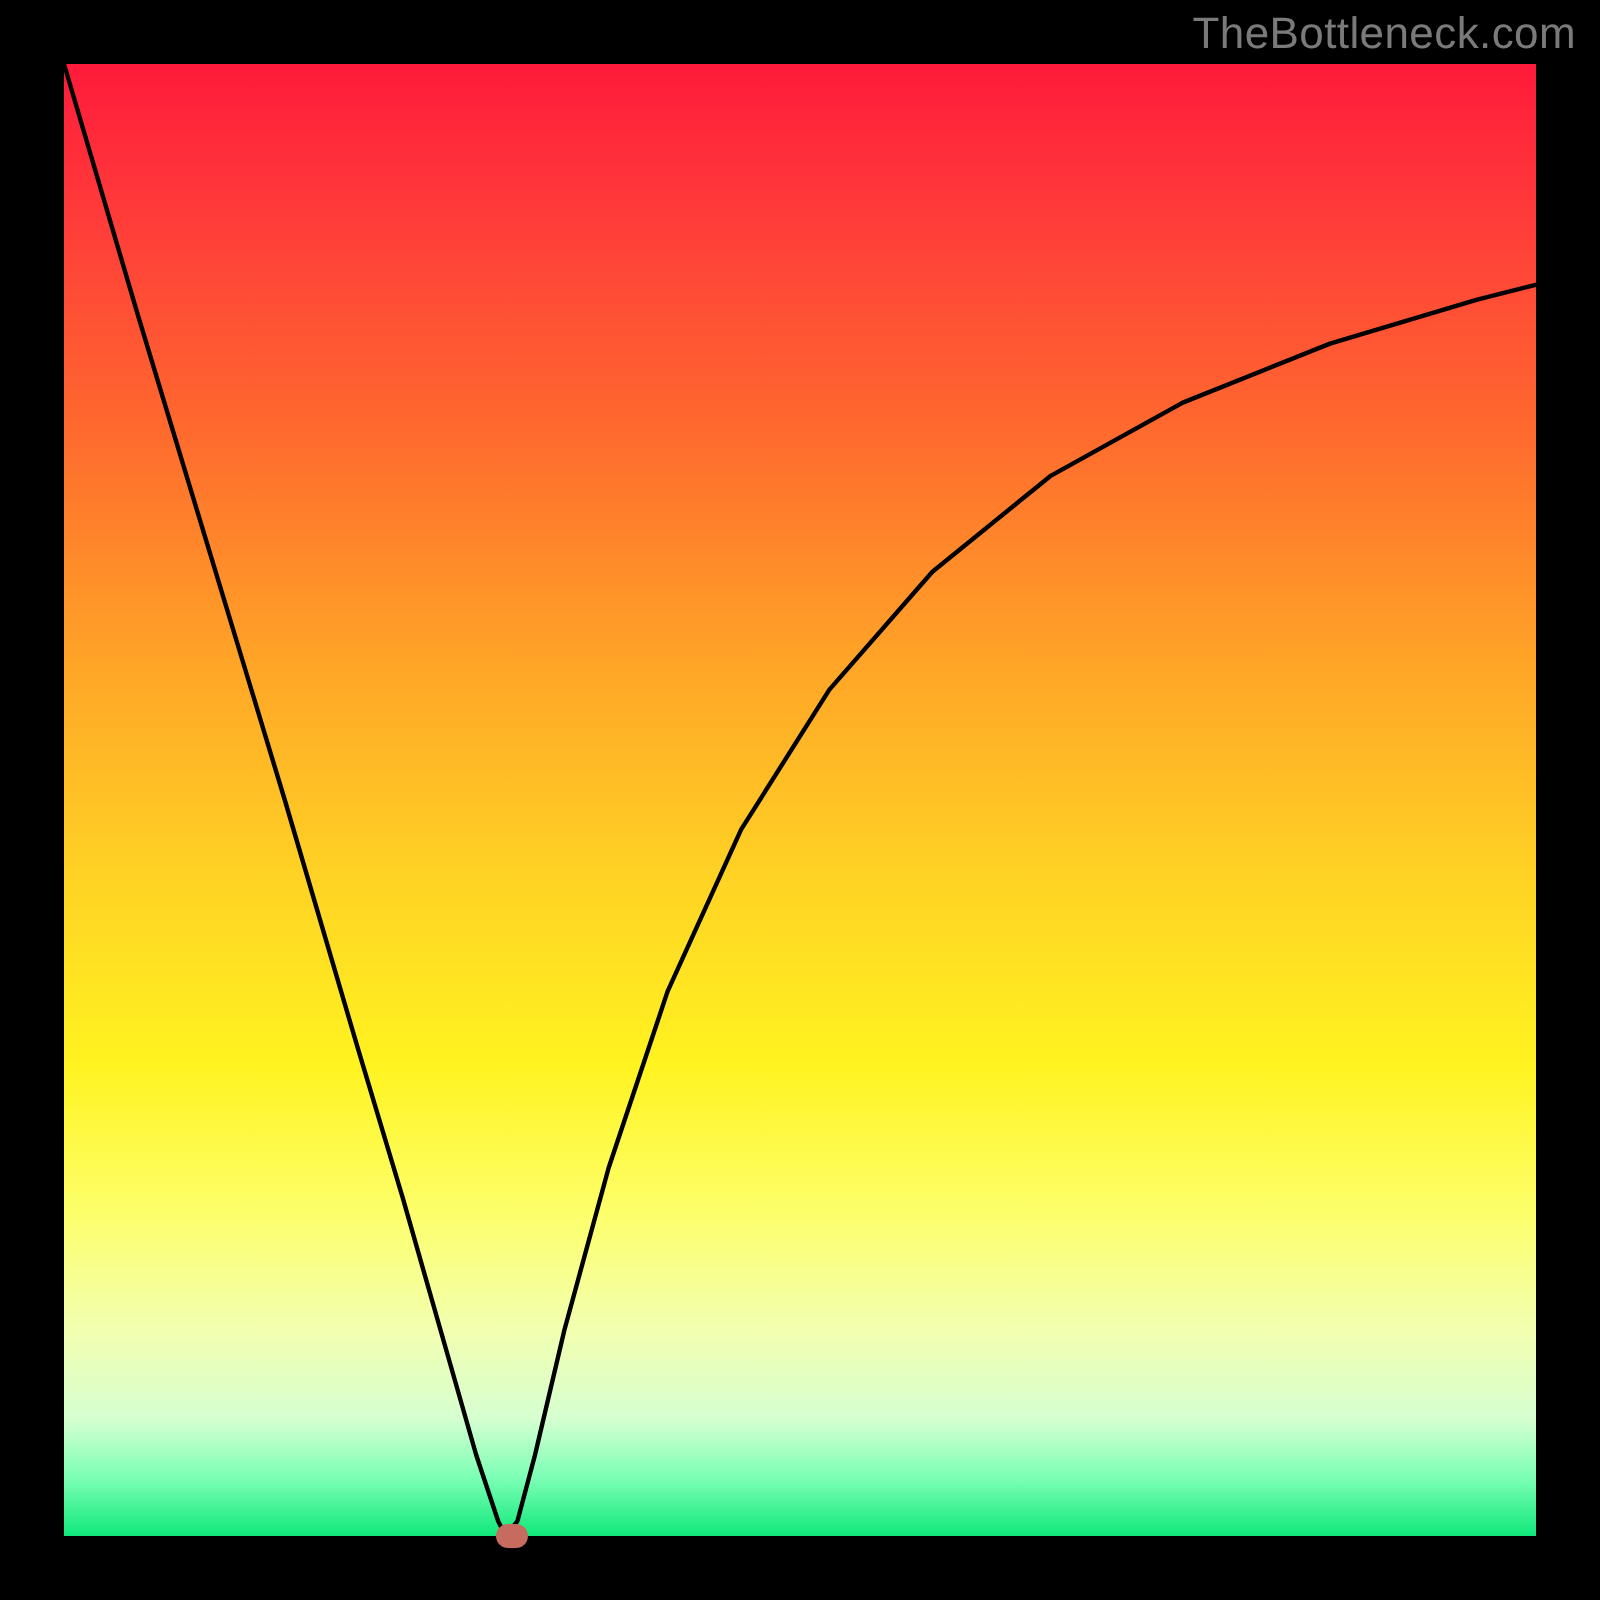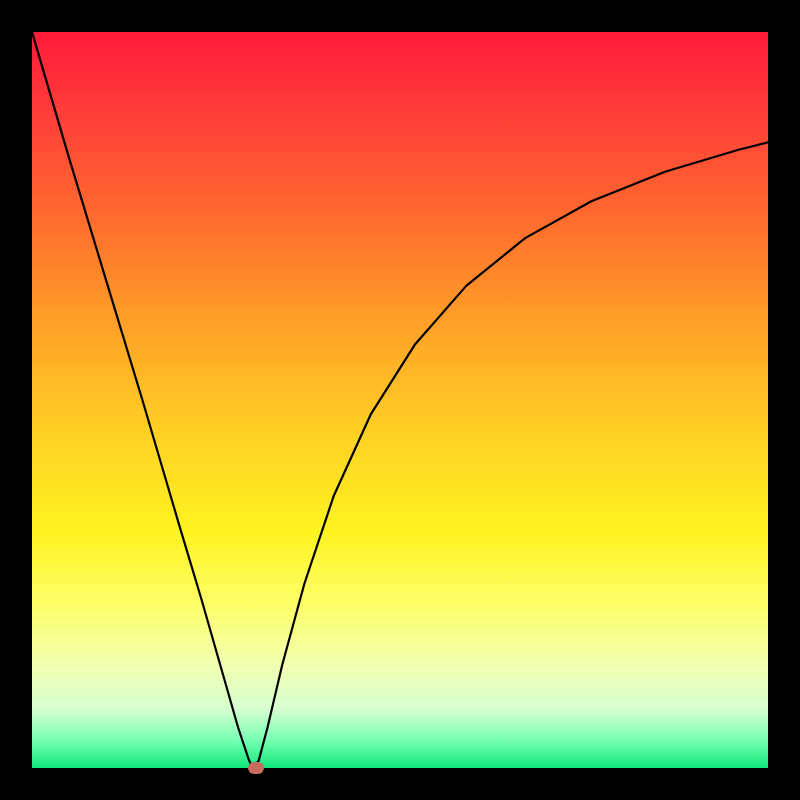--- a/index.html
+++ b/index.html
@@ -18,19 +18,20 @@
           #7dffb6 96%,
           #10e87a 100%);}
   .curve{position:absolute;left:0;top:0;width:736px;height:736px}
   .watermark{position:absolute;top:4px;right:12px;color:#7a7a7a;font-size:22px;font-weight:400;letter-spacing:.2px}
   .dot{position:absolute;width:16px;height:12px;border-radius:6px;background:#c66b5e;transform:translate(-50%,-50%)}
 </style>
 </head>
 <body>
 
 <div class="frame">
+  <div class="watermark">TheBottleneck.com</div>
   <div class="plot">
     <svg class="curve" viewBox="0 0 736 736" preserveAspectRatio="none">
       <path id="curve-path" fill="none" stroke="#000" stroke-width="2.2" stroke-linejoin="round" stroke-linecap="round" d="M0.0 0.0 L36.8 125.1 L73.6 246.6 L110.4 368.0 L147.2 493.1 L169.3 566.7 L191.4 644.0 L206.1 695.5 L217.1 728.6 L220.8 736.0 L226.7 728.6 L235.5 695.5 L250.2 633.0 L272.3 552.0 L301.8 463.7 L338.6 382.7 L382.7 312.8 L434.2 253.9 L493.1 206.1 L559.4 169.3 L633.0 139.8 L706.6 117.8 L736.0 110.4"></path>
     </svg>
     <div id="marker" class="dot" style="left: 224.48px; top: 736px;"></div>
   </div>
 </div>
 
 </body></html>

